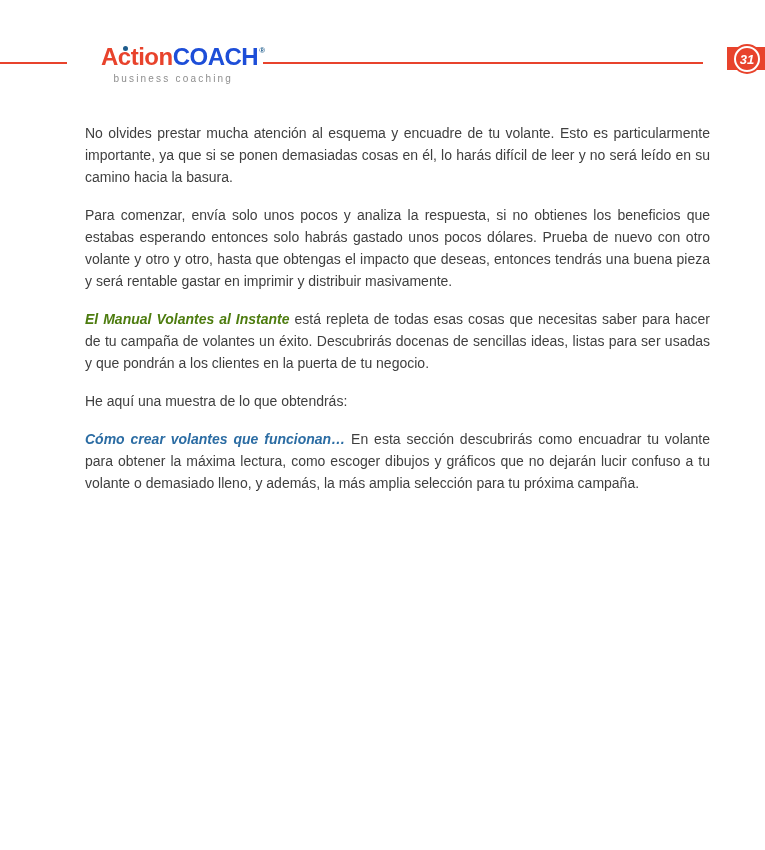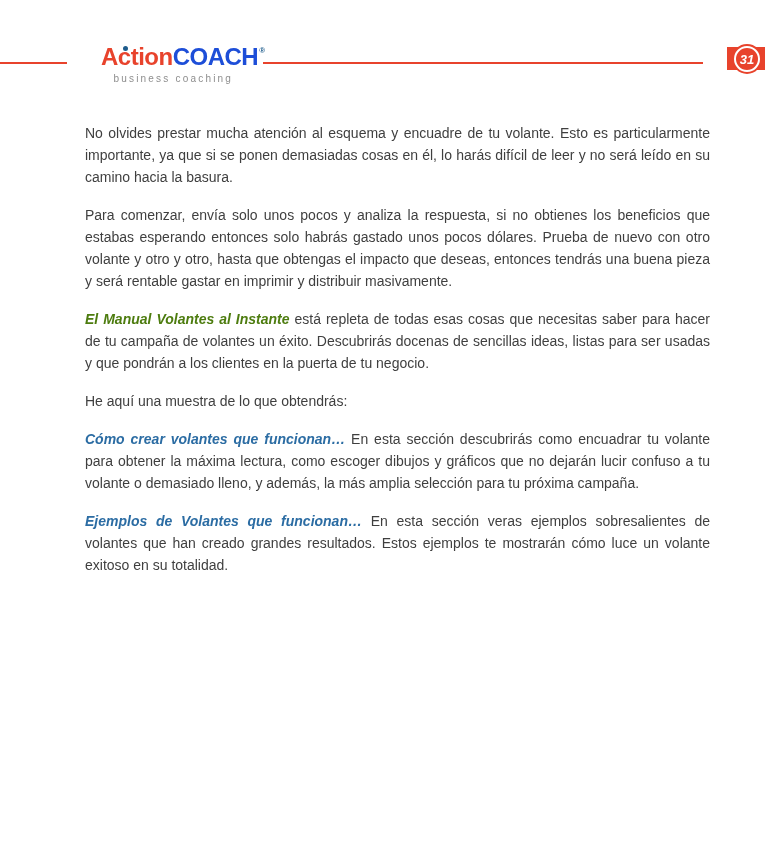--- a/index.html
+++ b/index.html
@@ -96,18 +96,17 @@
 
     <p><span>Para comenzar, envía solo unos pocos y analiza la respuesta, si no obtienes los beneficios que estabas esperando entonces solo habrás gastado unos pocos dólares. Prueba de nuevo con otro volante y otro y otro, hasta que obtengas el impacto que deseas, entonces tendrás una buena pieza y será rentable gastar en imprimir y distribuir masivamente.</span></p>
 
     <p><strong class="lead lead-red">El Manual Volantes al Instante</strong><span> está repleta de todas esas cosas que necesitas saber para hacer de tu campaña de volantes un éxito. Descubrirás docenas de sencillas ideas, listas para ser usadas y que pondrán a los clientes en la puerta de tu negocio.</span></p>
 
     <p><span>He aquí una muestra de lo que obtendrás:</span></p>
 
     <p><strong class="lead lead-blue">Cómo crear volantes que funcionan…</strong><span> En esta sección descubrirás como encuadrar tu volante para obtener la máxima lectura, como escoger dibujos y gráficos que no dejarán lucir confuso a tu volante o demasiado lleno, y además, la más amplia selección para tu próxima campaña.</span></p>
 
 
-    <p><strong class="lead lead-blue">Ejemplos de Volantes que funcionan…</strong><span> En esta sección veras ejemplos sobresalientes de volantes que han creado grandes resultados. Estos ejemplos te mostrarán cómo luce un volante exitoso en su totalidad.</span></p>
 
 
   </main>
 
 </div>
 
 </body></html>

